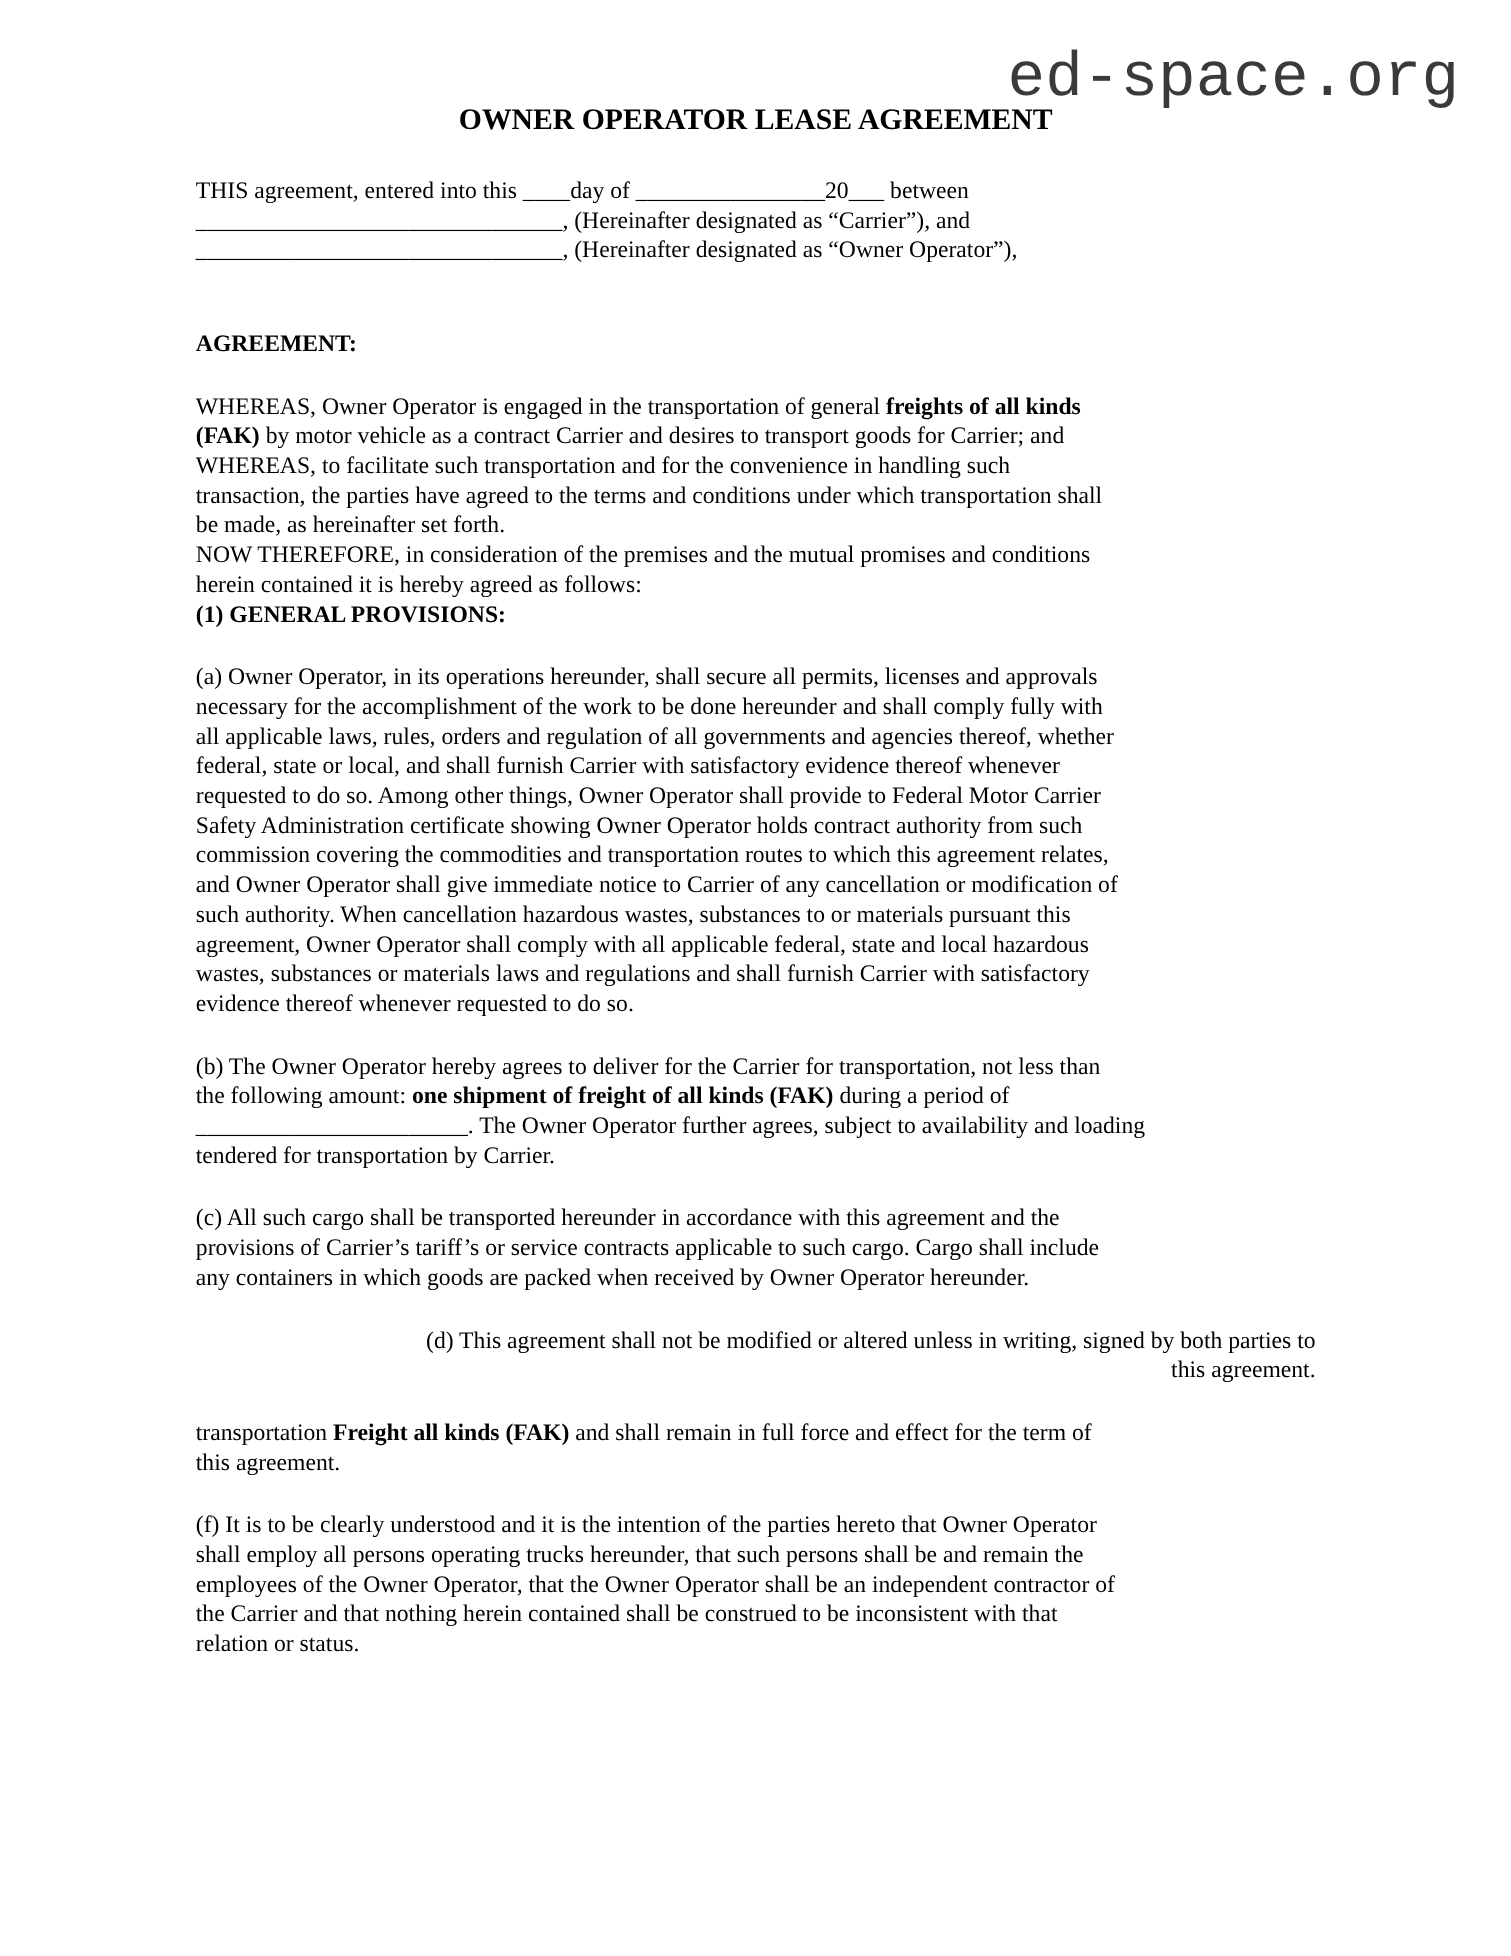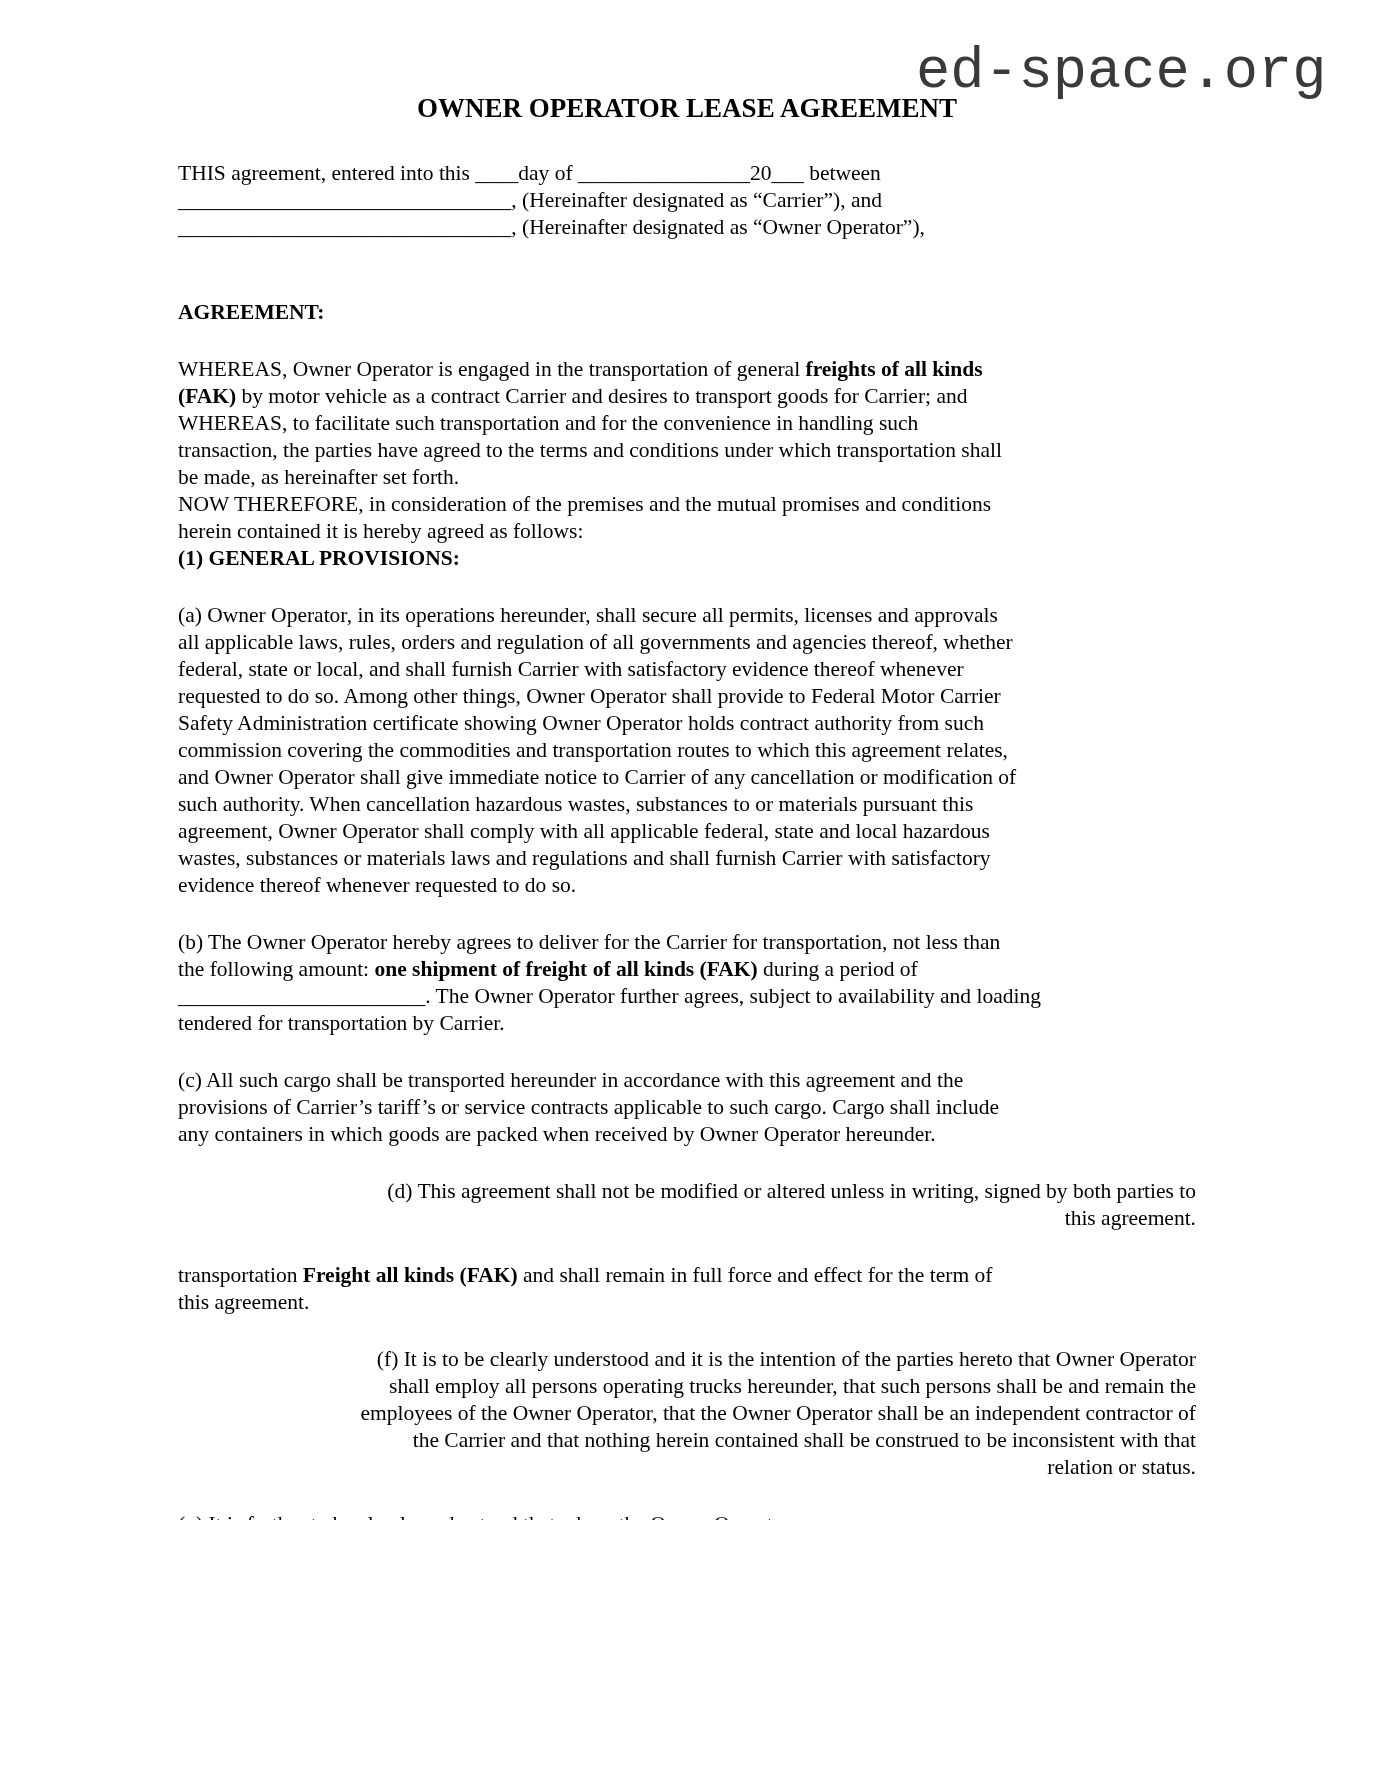--- a/index.html
+++ b/index.html
@@ -69,20 +69,21 @@
           <div class="line"><b>(FAK)</b><span> by motor vehicle as a contract Carrier and desires to transport goods for Carrier; and</span></div>
           <div class="line"><span>WHEREAS, to facilitate such transportation and for the convenience in handling such</span></div>
           <div class="line"><span>transaction, the parties have agreed to the terms and conditions under which transportation shall</span></div>
           <div class="line"><span>be made, as hereinafter set forth.</span></div>
           <div class="line"><span>NOW THEREFORE, in consideration of the premises and the mutual promises and conditions</span></div>
           <div class="line"><span>herein contained it is hereby agreed as follows:</span></div>
           <div class="line"><b>(1) GENERAL PROVISIONS:</b></div>
         </div>
         <div class="block" style="margin-bottom: 30px;">
           <div class="line"><span>(a) Owner Operator, in its operations hereunder, shall secure all permits, licenses and approvals</span></div>
+          <div class="line"><span>necessary for the accomplishment of the work to be done hereunder and shall comply fully with</span></div>
           <div class="line"><span>all applicable laws, rules, orders and regulation of all governments and agencies thereof, whether</span></div>
           <div class="line"><span>federal, state or local, and shall furnish Carrier with satisfactory evidence thereof whenever</span></div>
           <div class="line"><span>requested to do so. Among other things, Owner Operator shall provide to Federal Motor Carrier</span></div>
           <div class="line"><span>Safety Administration certificate showing Owner Operator holds contract authority from such</span></div>
           <div class="line"><span>commission covering the commodities and transportation routes to which this agreement relates,</span></div>
           <div class="line"><span>and Owner Operator shall give immediate notice to Carrier of any cancellation or modification of</span></div>
           <div class="line"><span>such authority. When cancellation hazardous wastes, substances to or materials pursuant this</span></div>
           <div class="line"><span>agreement, Owner Operator shall comply with all applicable federal, state and local hazardous</span></div>
           <div class="line"><span>wastes, substances or materials laws and regulations and shall furnish Carrier with satisfactory</span></div>
           <div class="line"><span>evidence thereof whenever requested to do so.</span></div>
@@ -99,21 +100,21 @@
           <div class="line"><span>any containers in which goods are packed when received by Owner Operator hereunder.</span></div>
         </div>
         <div class="block" style="margin-bottom: 30px; text-align: right;">
           <div class="line"><span>(d) This agreement shall not be modified or altered unless in writing, signed by both parties to</span></div>
           <div class="line"><span>this agreement.</span></div>
         </div>
         <div class="block" style="margin-bottom: 30px;">
           <div class="line"><span>transportation </span><b>Freight all kinds (FAK)</b><span> and shall remain in full force and effect for the term of</span></div>
           <div class="line"><span>this agreement.</span></div>
         </div>
-        <div class="block" style="margin-bottom: 30px; text-align: right;">
+        <div class="block" style="margin-bottom: 30px;">
           <div class="line"><span>(f) It is to be clearly understood and it is the intention of the parties hereto that Owner Operator</span></div>
           <div class="line"><span>shall employ all persons operating trucks hereunder, that such persons shall be and remain the</span></div>
           <div class="line"><span>employees of the Owner Operator, that the Owner Operator shall be an independent contractor of</span></div>
           <div class="line"><span>the Carrier and that nothing herein contained shall be construed to be inconsistent with that</span></div>
           <div class="line"><span>relation or status.</span></div>
         </div>
         <div class="block" style="margin-bottom: 0px;">
           <div class="line"><span>(g) It is further to be clearly understood that where the Owner Operator engages any</span></div>
         </div>
       </div>

